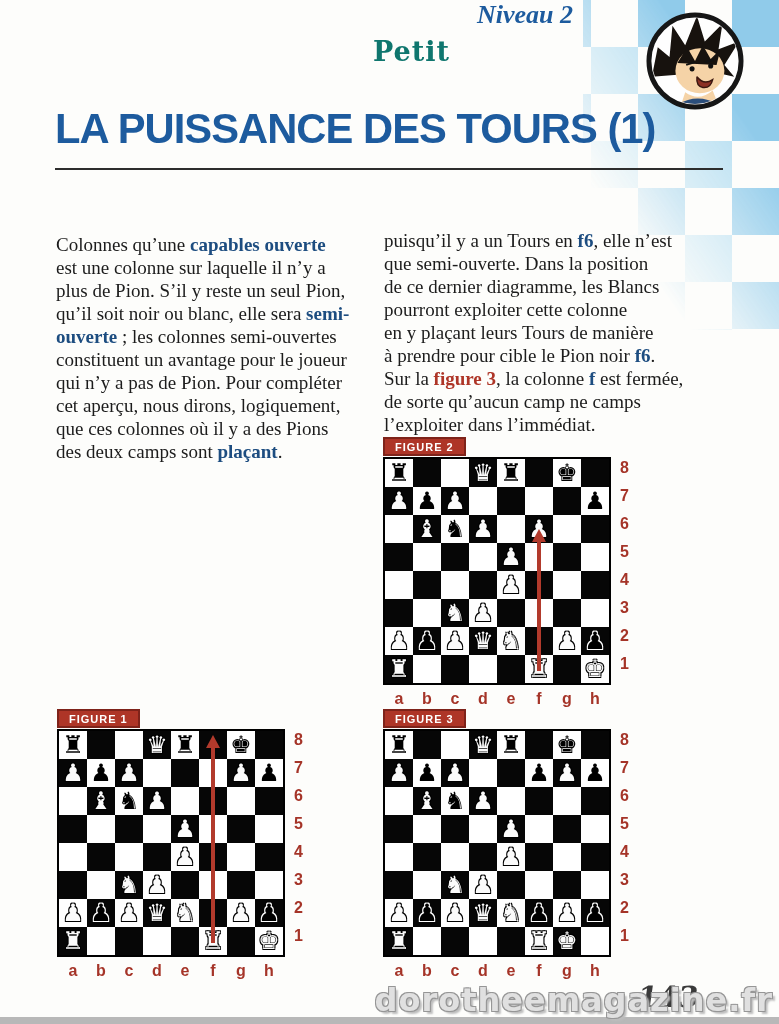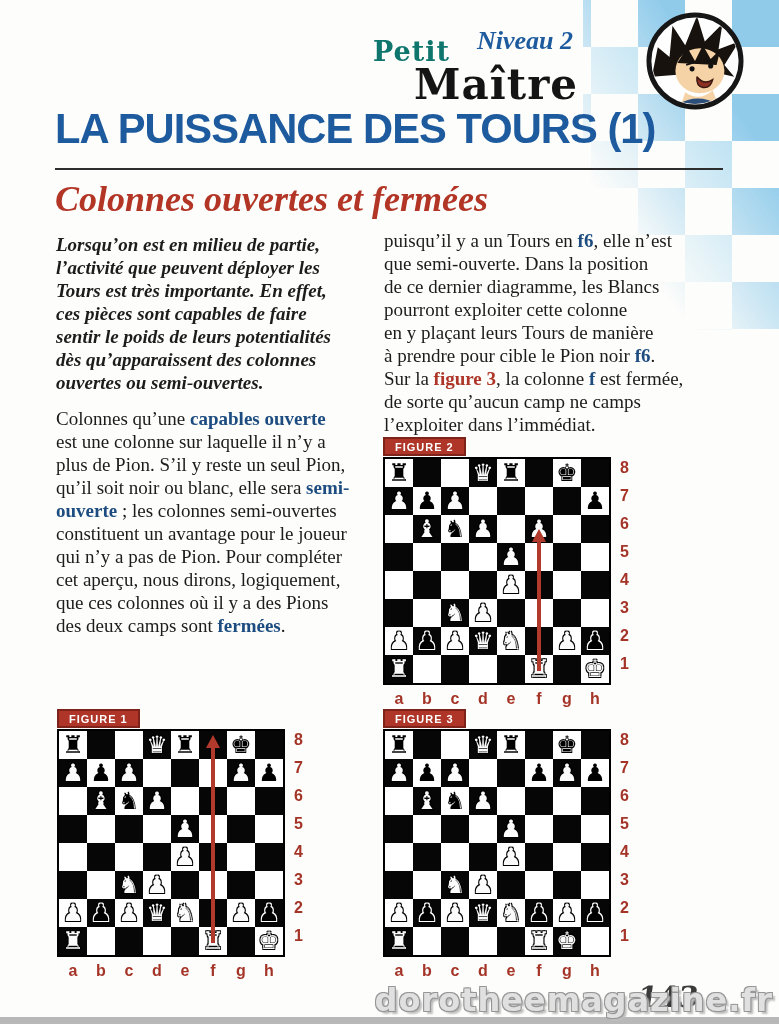--- a/index.html
+++ b/index.html
@@ -5,21 +5,21 @@
   html,body{margin:0;padding:0;background:#e8e8e8;}
   .page{position:relative;width:779px;height:1024px;margin:0 auto;background:#fdfdfb;overflow:hidden;
         font-family:"Liberation Serif",serif;}
   
   .checker{position:absolute;top:0;right:0;width:196px;height:330px;
     background-image:conic-gradient(#7ec3e8 0 25%, rgba(255,255,255,0) 25% 50%, #a9d9f0 50% 75%, rgba(255,255,255,0) 75%);
     background-size:94px 94px;background-position:top right;opacity:.85;
     -webkit-mask-image:linear-gradient(235deg,#000 28%,rgba(0,0,0,0) 75%);
     mask-image:linear-gradient(235deg,#000 28%,rgba(0,0,0,0) 75%);}
   
-  .niveau{position:absolute;left:373px;top:26px;width:200px;text-align:right;
+  .niveau{position:absolute;left:373px;top:0;width:200px;text-align:right;
     font:bold italic 26px "Liberation Serif",serif;color:#1d5b9e;}
   .petit{position:absolute;left:373px;top:36px;width:200px;text-align:left;
     font:bold 27px "DejaVu Serif",serif;color:#0f766e;letter-spacing:1px;}
   .maitre{position:absolute;left:363px;top:60px;width:215px;text-align:right;
     font:bold 42px "DejaVu Serif",serif;color:#141414;letter-spacing:1px;}
   .mascot{position:absolute;left:646px;top:12px;width:98px;height:98px;}
   
   .title{position:absolute;left:55px;top:104px;width:690px;
     font:900 43px "Liberation Sans",sans-serif;color:#1d5b9e;letter-spacing:-1px;
     transform:scaleX(.97);transform-origin:left;}
@@ -66,21 +66,20 @@
 </style>
 </head>
 <body>
 
 <div class="page">
 
   <div class="checker"></div>
 
   <div class="niveau">Niveau 2</div>
   <div class="petit">Petit</div>
-  <div class="maitre">Maître</div>
 
   <div class="mascot">
     <svg viewBox="0 0 100 100" width="98" height="98">
       <circle cx="50" cy="50" r="47" fill="#fefefe" stroke="#161616" stroke-width="5"></circle>
       <clipPath id="mc">
           <circle cx="50" cy="50" r="44"></circle>
         </clipPath>
       <g clip-path="url(#mc)">
         <path d="M6,66 L12,36 L24,46 L27,14 L40,34 L52,4 L60,30 L78,12 L74,38 L95,30 L80,54 L90,66 L72,62 L58,62 Z" fill="#17120e"></path>
         <ellipse cx="55" cy="60" rx="25" ry="23" fill="#f5d3a7"></ellipse>
@@ -91,40 +90,32 @@
         <path d="M60,51 l9,-2" stroke="#111" stroke-width="2" fill="none"></path>
         <path d="M52,66 q7,9 16,3 q-2,9 -10,8 q-7,-1 -6,-11" fill="#8c3024" stroke="#3a1710" stroke-width="1.5"></path>
         <path d="M40,82 q14,10 28,-2 L76,100 L34,100 Z" fill="#f5d3a7"></path>
         <path d="M28,97 q22,-16 46,-3 L78,100 L24,100 Z" fill="#2c4f7c"></path>
       </g>
     </svg>
   </div>
 
   <h1 class="title" style="margin:0">LA PUISSANCE DES TOURS (1)</h1>
   <div class="rule"></div>
-  <h2 class="section" style="margin:0">Colonnes ouvertes et fermées</h2>
 
   <div class="col-left">
-    <p class="intro">Lorsqu’on est en milieu de partie,
-l’activité que peuvent déployer les
-Tours est très importante. En effet,
-ces pièces sont capables de faire
-sentir le poids de leurs potentialités
-dès qu’apparaissent des colonnes
-ouvertes ou semi-ouvertes.</p>
     <p><span>Colonnes qu’une </span><span class="seg-term">capables ouverte</span><span>
 est une colonne sur laquelle il n’y a
 plus de Pion. S’il y reste un seul Pion,
 qu’il soit noir ou blanc, elle sera </span><span class="seg-term">semi-
 ouverte</span><span> ; les colonnes semi-ouvertes
 constituent un avantage pour le joueur
 qui n’y a pas de Pion. Pour compléter
 cet aperçu, nous dirons, logiquement,
 que ces colonnes où il y a des Pions
-des deux camps sont </span><span class="seg-term">fermées</span><span>.</span></p>
+des deux camps sont </span><span class="seg-term">plaçant</span><span>.</span></p>
   </div>
 
   <div class="col-right">
     <p><span>puisqu’il y a un Tours en </span><span class="seg-term">f6</span><span>, elle n’est
 que semi-ouverte. Dans la position
 de ce dernier diagramme, les Blancs
 pourront exploiter cette colonne
 en y plaçant leurs Tours de manière
 à prendre pour cible le Pion noir </span><span class="seg-term">f6</span><span>.
 Sur la </span><span class="seg-ref">figure 3</span><span>, la colonne </span><span class="seg-term">f</span><span> est fermée,

